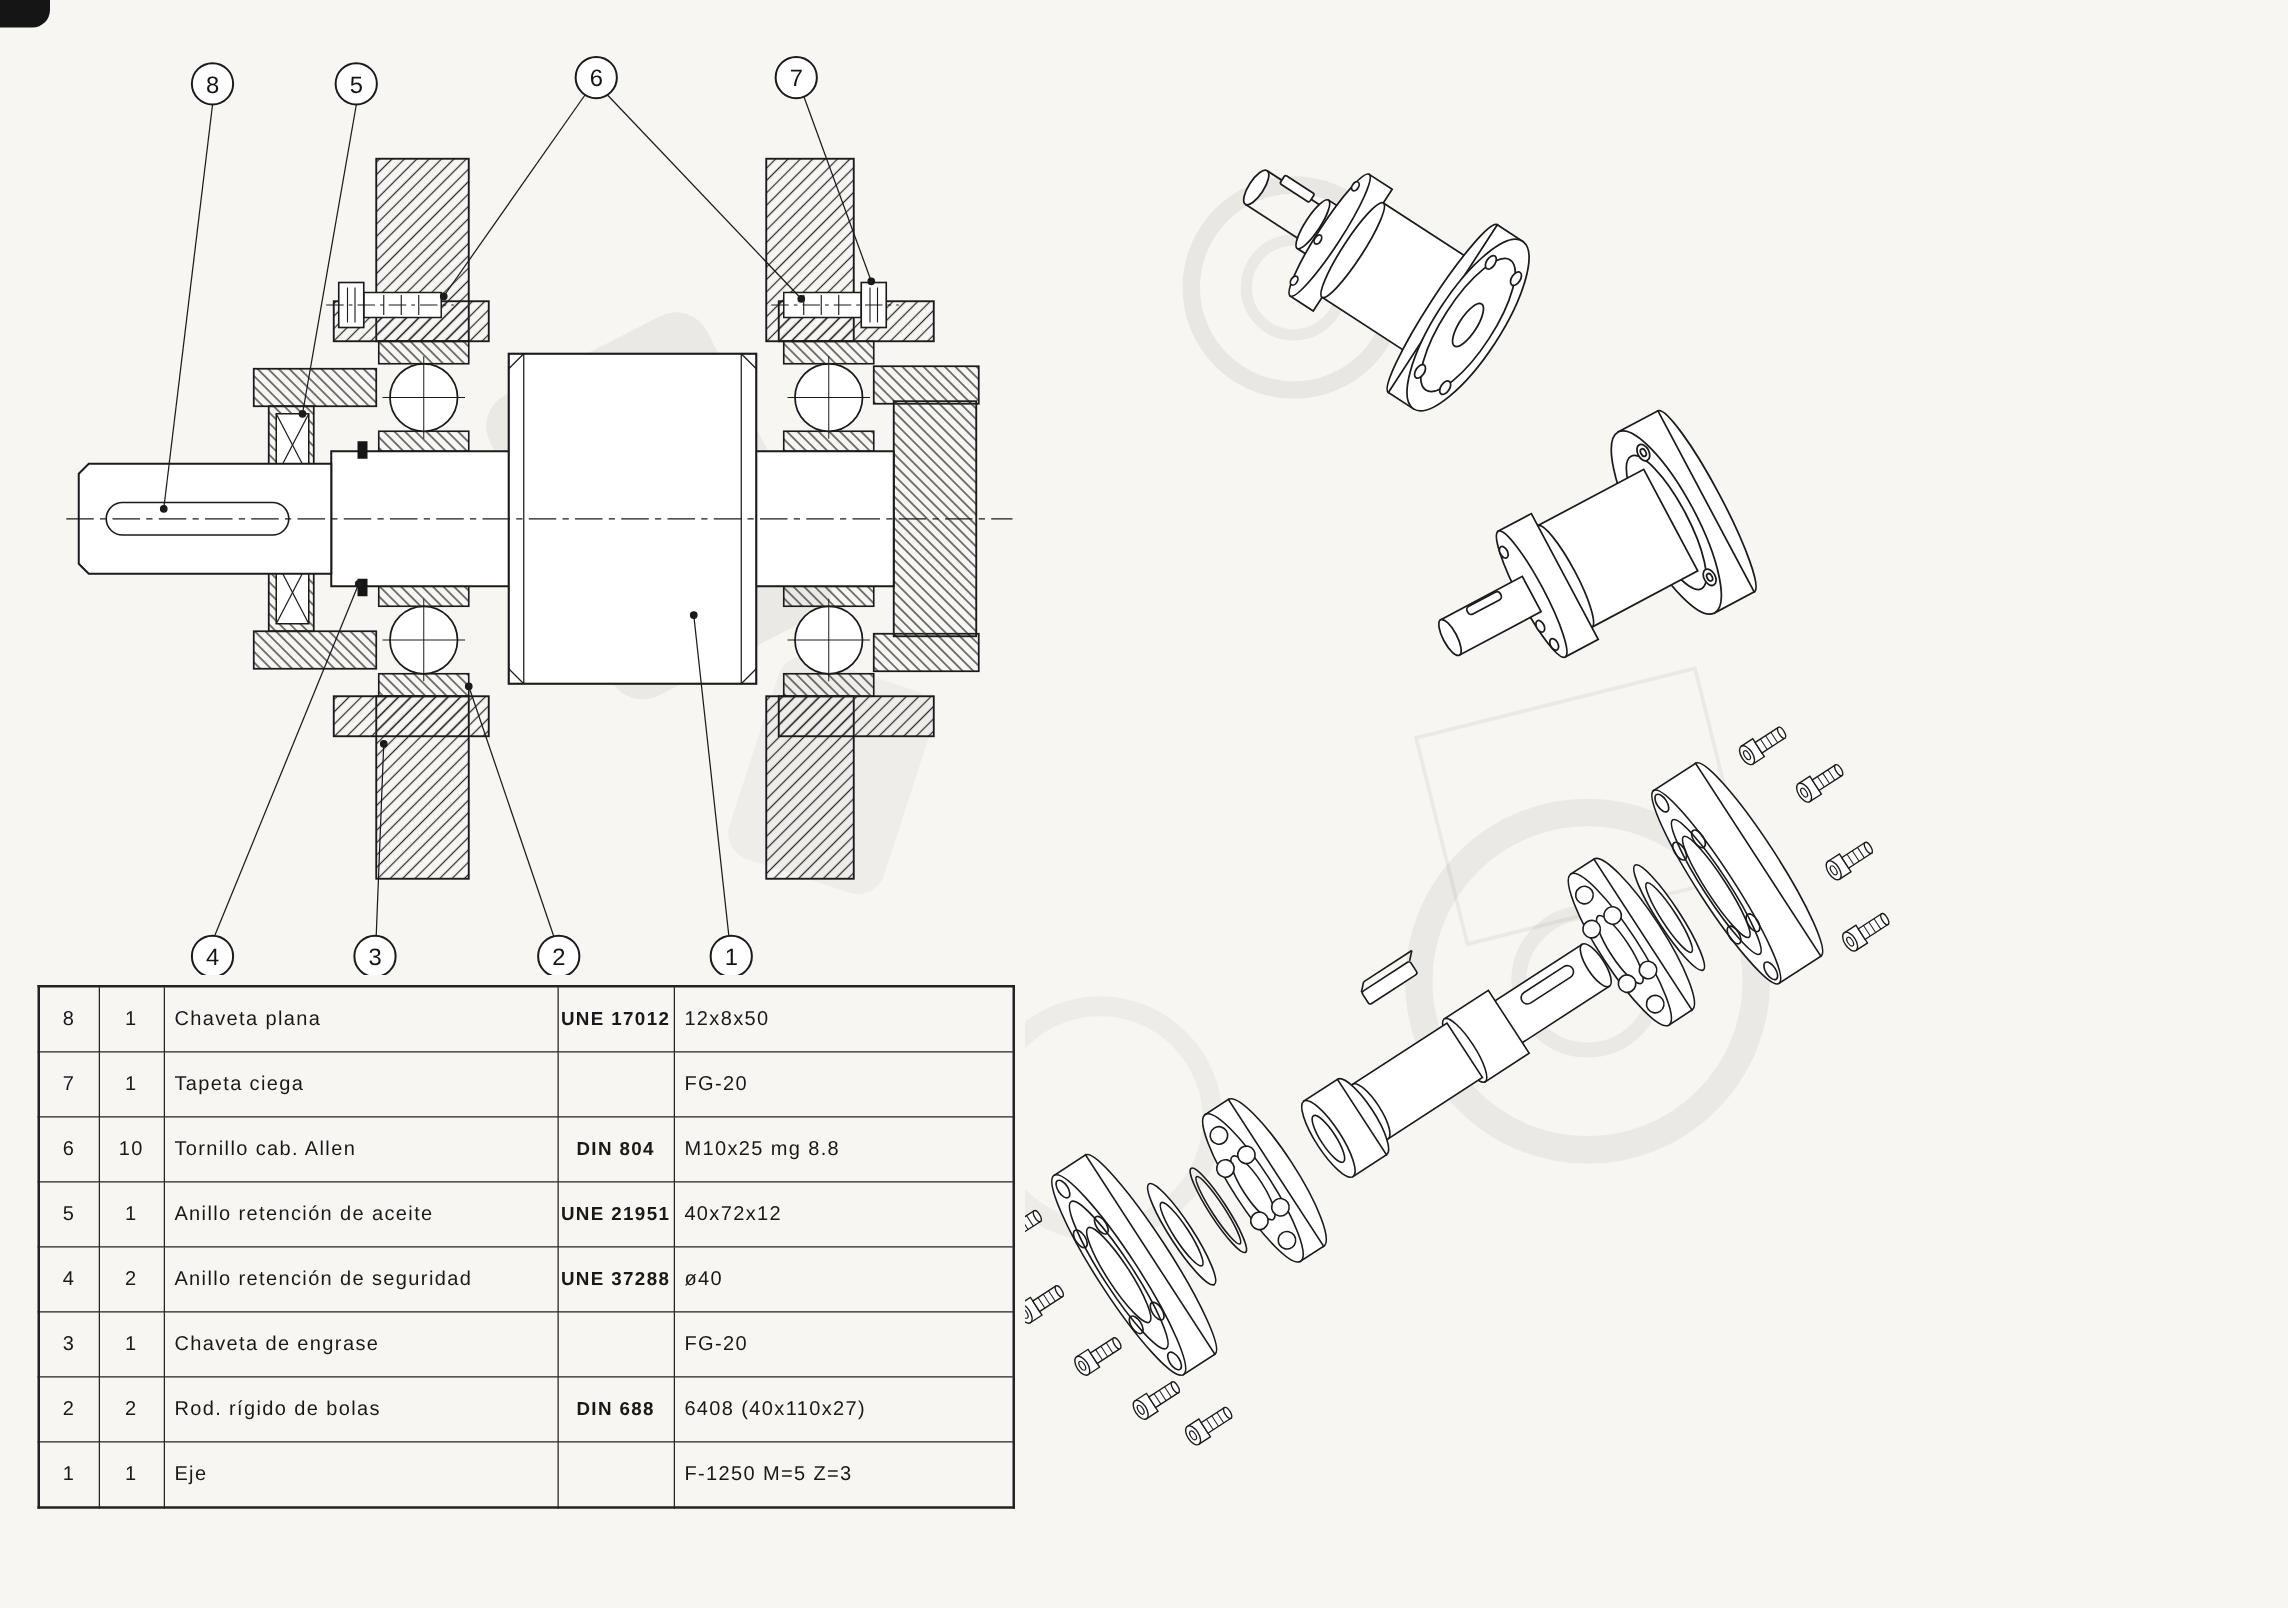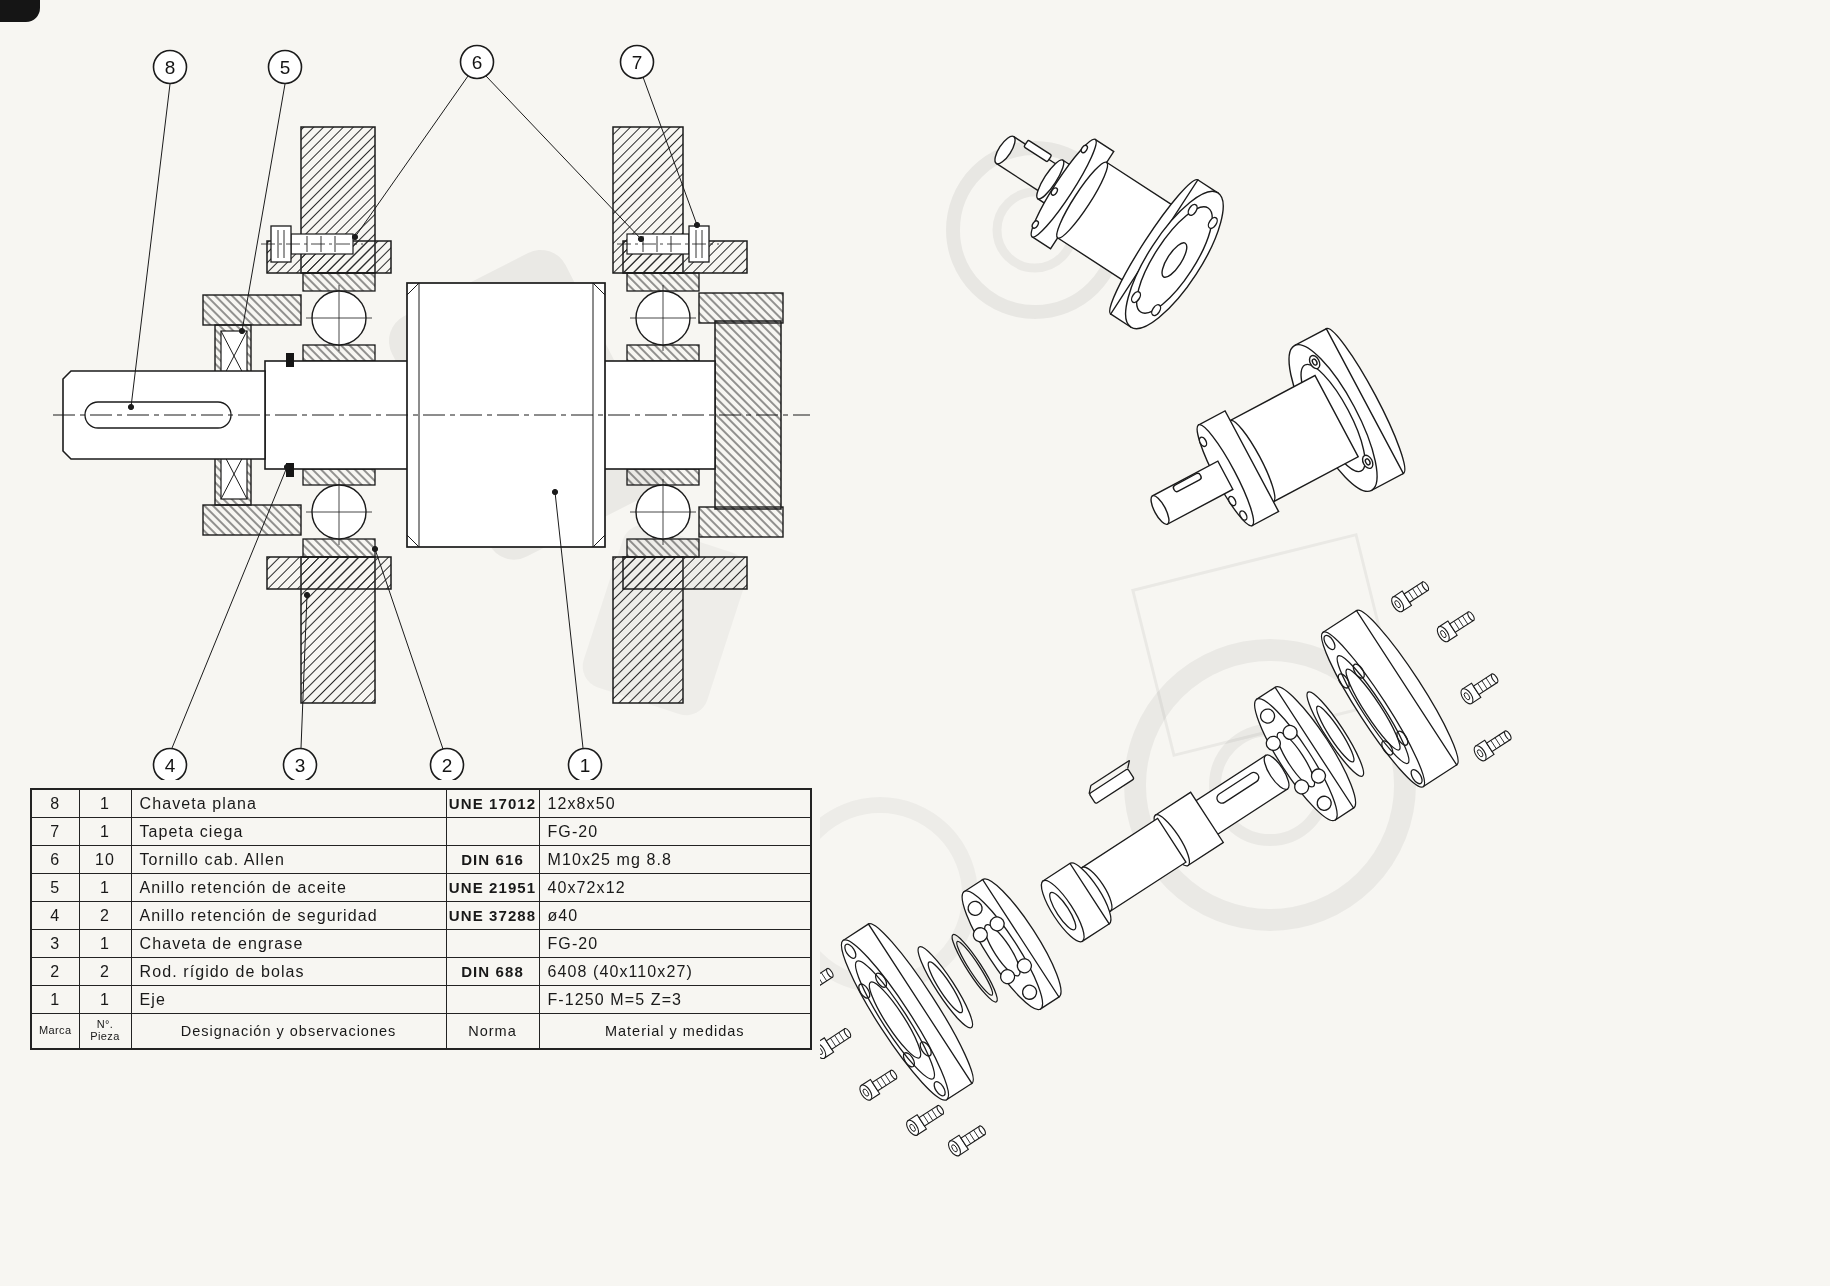--- a/index.html
+++ b/index.html
@@ -22,21 +22,21 @@
   
   table.bom{
     position:absolute;left:30px;top:788px;width:780px;
     border-collapse:collapse;table-layout:fixed;
     font-family:"Liberation Sans", sans-serif;
     font-size:16px;letter-spacing:1.1px;color:#191919;
     background:transparent;
   }
   table.bom td{
     border:1.5px solid #232323;
-    height:27px;padding:0 8px;
+    height:27px;padding:12px 8px;
     white-space:nowrap;overflow:hidden;
     font-weight:400;
   }
   table.bom td.num{text-align:center;padding:0 2px;}
   table.bom td.norma{text-align:center;padding:0 2px;font-size:15px;font-weight:bold;}
   table.bom tr.hdr td{height:34px;text-align:center;font-size:14.5px;letter-spacing:1px;}
   table.bom tr.hdr td.small{font-size:11px;letter-spacing:.4px;line-height:1.05;padding:0 1px;}
   table.bom{border:2px solid #232323;}
 </style>
 </head>
@@ -432,21 +432,21 @@
         <td class="num">7</td>
         <td class="num">1</td>
         <td>Tapeta ciega</td>
         <td class="norma"></td>
         <td>FG-20</td>
       </tr>
       <tr>
         <td class="num">6</td>
         <td class="num">10</td>
         <td>Tornillo cab. Allen</td>
-        <td class="norma">DIN 616</td>
+        <td class="norma">DIN 804</td>
         <td>M10x25 mg 8.8</td>
       </tr>
       <tr>
         <td class="num">5</td>
         <td class="num">1</td>
         <td>Anillo retención de aceite</td>
         <td class="norma">UNE 21951</td>
         <td>40x72x12</td>
       </tr>
       <tr>
@@ -470,26 +470,16 @@
         <td class="norma">DIN 688</td>
         <td>6408 (40x110x27)</td>
       </tr>
       <tr>
         <td class="num">1</td>
         <td class="num">1</td>
         <td>Eje</td>
         <td class="norma"></td>
         <td>F-1250  M=5   Z=3</td>
       </tr>
-      <tr class="hdr">
-        <td class="small">Marca</td>
-        <td class="small">
-          <div>N°.</div>
-          <div>Pieza</div>
-        </td>
-        <td>Designación y observaciones</td>
-        <td>Norma</td>
-        <td>Material y medidas</td>
-      </tr>
     </tbody>
   </table>
 
 </div>
 
 </body></html>

